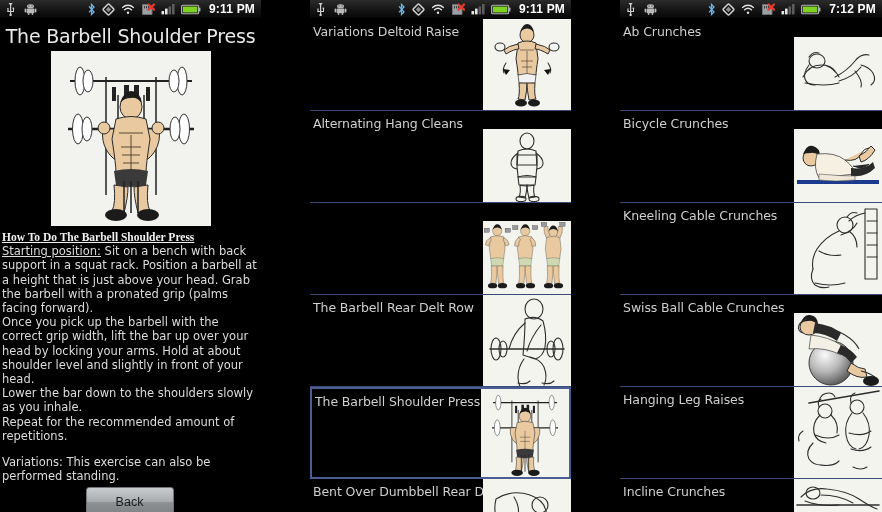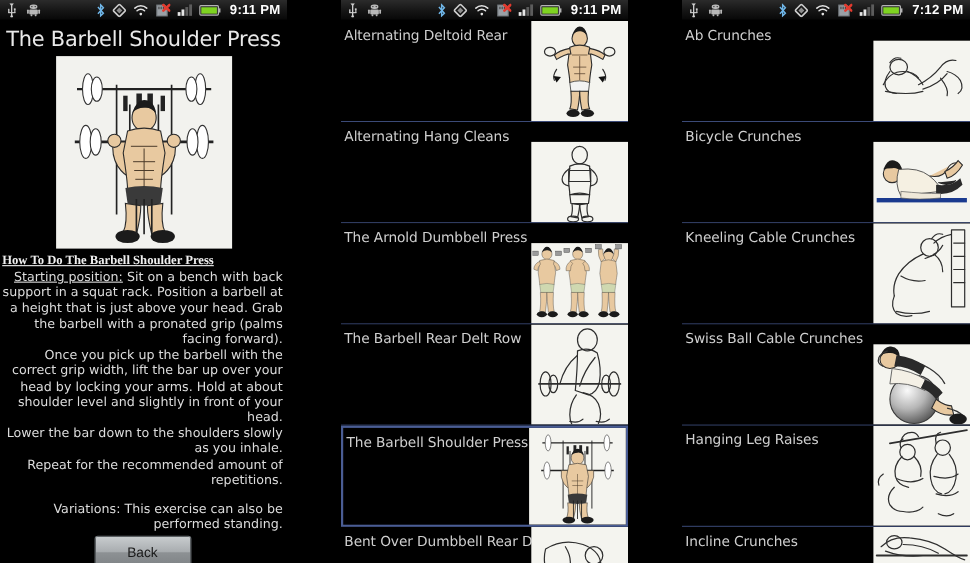--- a/index.html
+++ b/index.html
@@ -50,21 +50,21 @@
   .detail-body {
     padding:4px 4px 0 2px;
     color:#dcdcdc;
     font-size:11.5px;
     line-height:14.2px;
     font-family:"DejaVu Sans", sans-serif;
   }
   .detail-heading { font-weight:bold; text-decoration:underline; display:block; color:#f0f0f0;font-family:Liberation Serif, serif; }
   .u { text-decoration:underline; }
   .b { font-weight:normal; }
-  .para { display:block;text-align:right; }
+  .para { display:block; }
   .spacer { display:block; height:12px; }
   .back-btn-row { display:flex; justify-content:center; margin-top:4px; }
   .back-btn {
     width:88px; height:30px;
     border:1px solid #6f7579;
     border-radius:3px;
     background:linear-gradient(180deg,#c8ccce 0%,#a9adb0 48%,#8d9194 52%,#7d8184 100%);
     color:#1a1a1a; font-size:12.5px;
     display:flex; align-items:center; justify-content:center;
     font-family:"Liberation Sans", sans-serif;
@@ -360,21 +360,21 @@
               <rect x="2" y="2.6" width="14.2" height="5.8" fill="#7ed321"></rect>
             </svg>
         </span>
         <span class="sb-time">9:11 PM</span>
       </div>
     </div>
 
     <div class="list">
 
       <div class="list-row offset-a">
-        <div class="row-label">Alternating Deltoid Rear</div>
+        <div class="row-label">Variations Deltoid Raise</div>
         <div class="row-thumb">
           <svg width="86" height="92" viewBox="0 0 86 92">
             <ellipse cx="43" cy="16" rx="7" ry="7.5" class="figfill-skin"></ellipse>
             <path d="M36 13 q3 -8 7 -8 q5 0 7 8 q-4 -4 -7 -3.5 q-4 0 -7 3.5 Z" fill="#1b1b1b"></path>
             <path d="M34 24 q9 -4 18 0 l2 16 q-2 12 -2 16 l-18 0 q0 -4 -2 -16 Z" class="figfill-skin"></path>
             <g stroke="#5a4430" stroke-width="0.7" fill="none">
                 <line x1="43" y1="32" x2="43" y2="54"></line>
                 <line x1="36" y1="31" x2="50" y2="31"></line>
                 <line x1="37" y1="42" x2="49" y2="42"></line>
                 <line x1="38" y1="48" x2="48" y2="48"></line>
@@ -412,21 +412,20 @@
               <path d="M36 56 q1 8 -1 12 l6 1 q2 -8 2 -13 Z"></path>
               <path d="M50 56 q-1 8 1 12 l-6 1 q-2 -8 -2 -13 Z"></path>
               <ellipse cx="37" cy="70" rx="5" ry="2.6"></ellipse>
               <ellipse cx="50" cy="70" rx="5" ry="2.6"></ellipse>
             </g>
           </svg>
         </div>
       </div>
 
       <div class="list-row offset-b">
-        <div class="row-label">The Arnold Dumbbell Press</div>
         <div class="row-thumb">
           <svg width="86" height="74" viewBox="0 0 86 74">
             <g>
               <g transform="translate(0,0) scale(0.33)">
                 <ellipse cx="40" cy="30" rx="14" ry="15" class="figfill-skin"></ellipse>
                 <path d="M26 26 q6 -16 14 -16 q10 0 14 16 q-8 -7 -14 -6 q-8 0 -14 6 Z" fill="#1b1b1b"></path>
                 <path d="M20 48 q20 -8 40 0 l4 34 q-4 26 -4 32 l-40 0 q0 -6 -4 -32 Z" class="figfill-skin"></path>
                 <path d="M20 50 q-16 8 -16 22 l10 4 q2 -12 8 -18 Z" class="figfill-skin"></path>
                 <path d="M60 50 q16 8 16 22 l-10 4 q-2 -12 -8 -18 Z" class="figfill-skin"></path>
                 <rect x="0" y="22" width="16" height="12" fill="#9a9a9a" stroke="#333"></rect>

